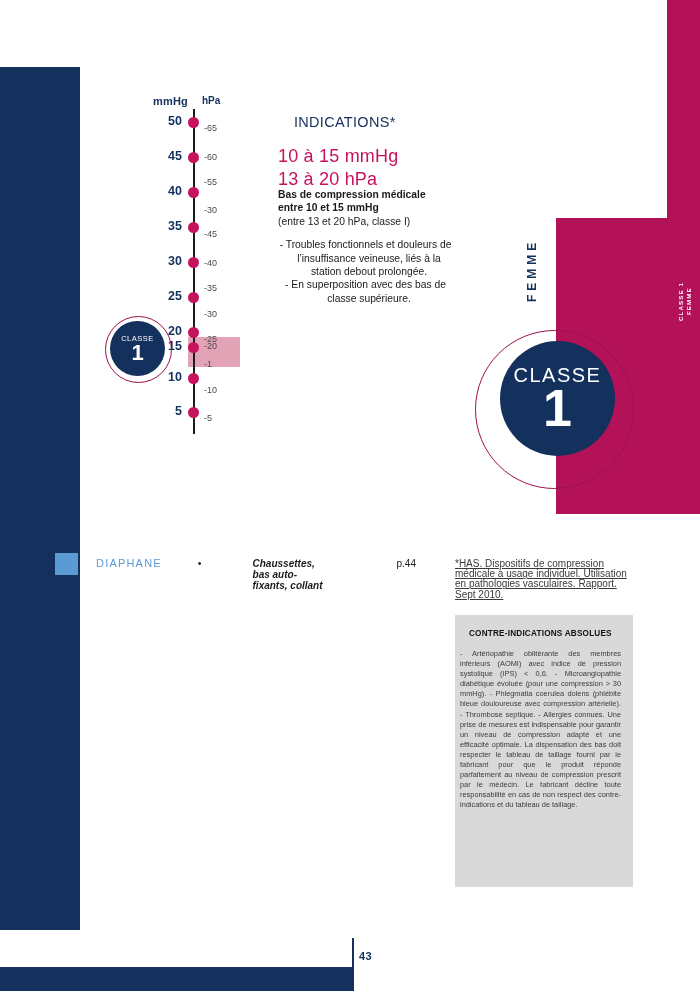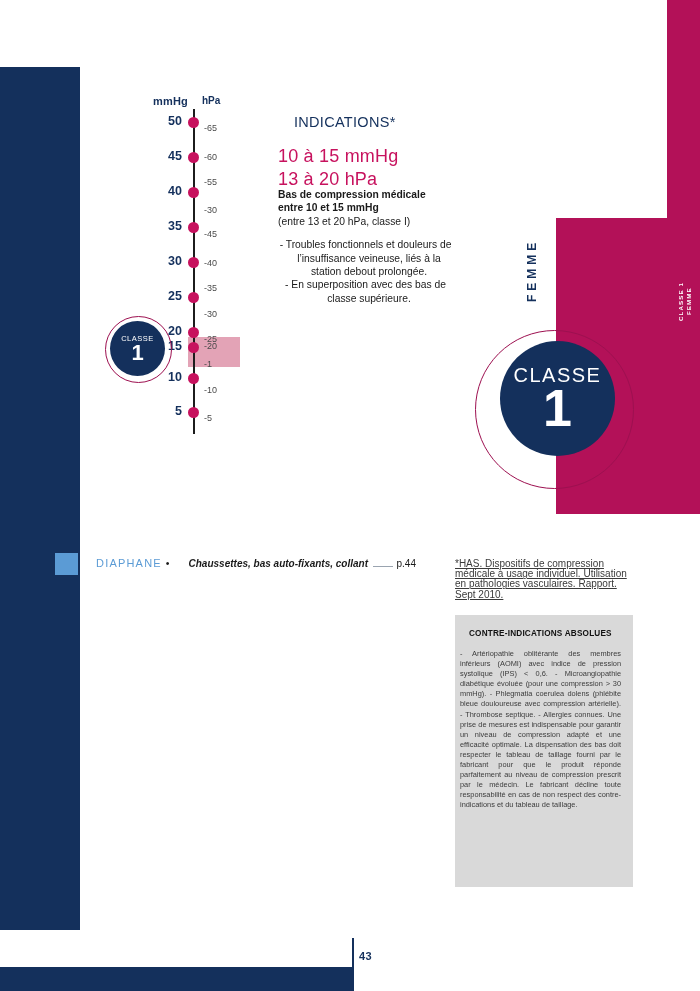--- a/index.html
+++ b/index.html
@@ -118,21 +118,21 @@
   .desc .sub{display:block;margin-bottom:10px;}
   .desc ul{margin:0;padding:0;list-style:none;}
   .desc li{padding-left:7px;text-indent:-7px;text-align:center;}
 
   
   .blue-square{
     position:absolute;left:55px;top:553px;width:23px;height:22px;background:#5b9bd5;
   }
   .prod-line{
     position:absolute;left:96px;top:557px;width:320px;
-    display:flex;align-items:baseline;font-size:10.5px;
+    display:flex;align-items:baseline;font-size:10.5px;gap:32px;
   }
   .prod-line .brand{color:#5b9bd5;letter-spacing:1.2px;font-size:11px;}
   .prod-line .bullet{color:#1a1a1a;margin:0 4px;}
   .prod-line .desc-it{font-style:italic;font-weight:bold;color:#1a1a1a;font-size:10px;margin-left:15px;}
   .prod-line .dots{flex:1;border-bottom:.8px solid #9aa4b0;margin:0 4px 3px 5px;}
   .prod-line .pg{color:#1a1a1a;font-size:10px;}
 
   .footnote{
     position:absolute;left:455px;top:559px;width:178px;
     font-size:10px;color:#3a3a3a;line-height:10.2px;text-decoration:underline;

